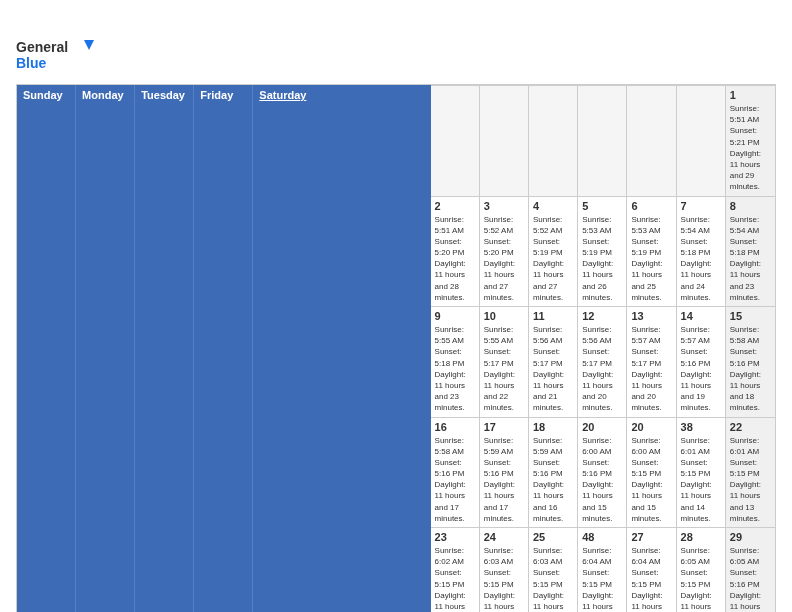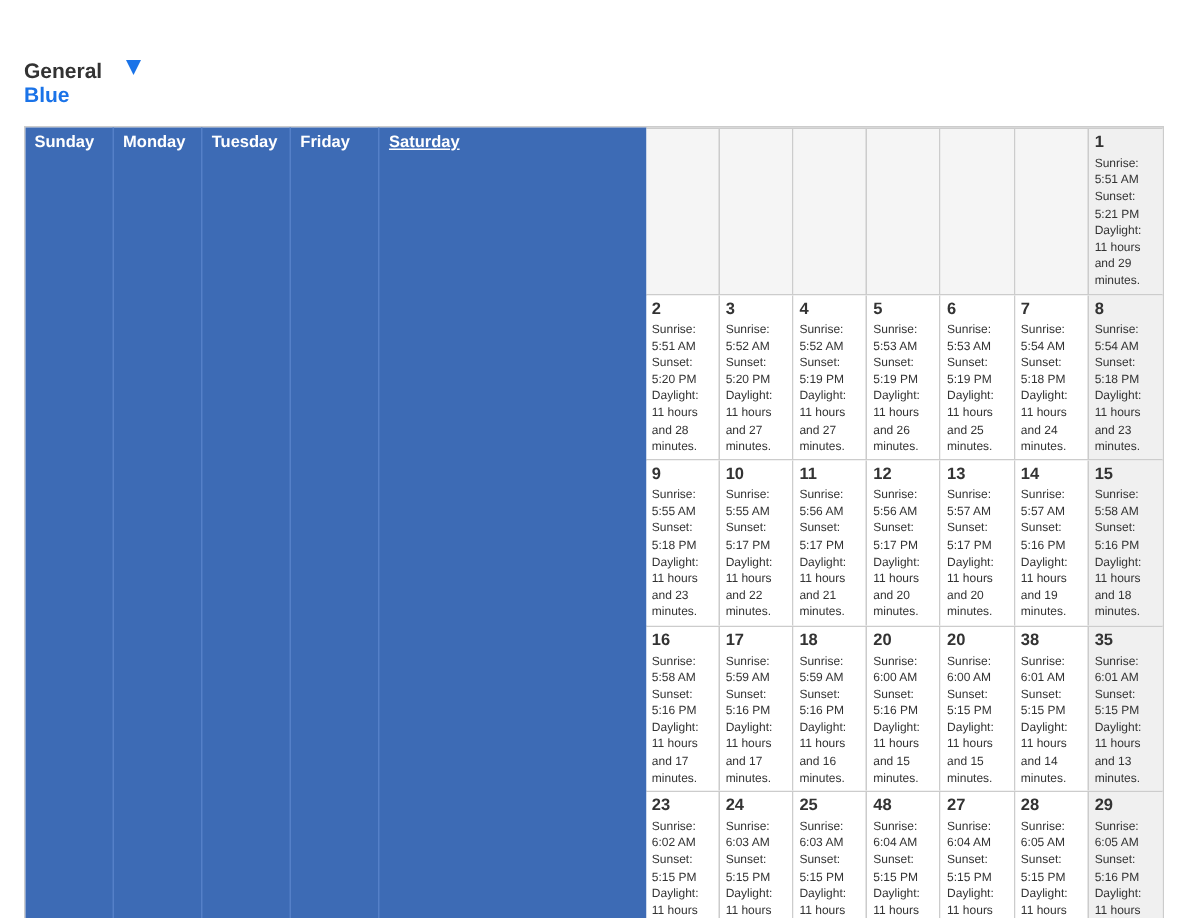--- a/index.html
+++ b/index.html
@@ -257,21 +257,21 @@
 Sunset: 5:15 PM
 Daylight: 11 hours and 15 minutes.</div>
           </div>
           <div class="cal-cell">
             <span class="day-number">38</span>
             <div class="cell-text" style="white-space: pre-line;">Sunrise: 6:01 AM
 Sunset: 5:15 PM
 Daylight: 11 hours and 14 minutes.</div>
           </div>
           <div class="cal-cell shaded">
-            <span class="day-number">35</span>
+            <span class="day-number">22</span>
             <div class="cell-text" style="white-space: pre-line;">Sunrise: 6:01 AM
 Sunset: 5:15 PM
 Daylight: 11 hours and 13 minutes.</div>
           </div>
         </div>
         <div class="cal-row">
           <div class="cal-cell">
             <span class="day-number">23</span>
             <div class="cell-text" style="white-space: pre-line;">Sunrise: 6:02 AM
 Sunset: 5:15 PM

